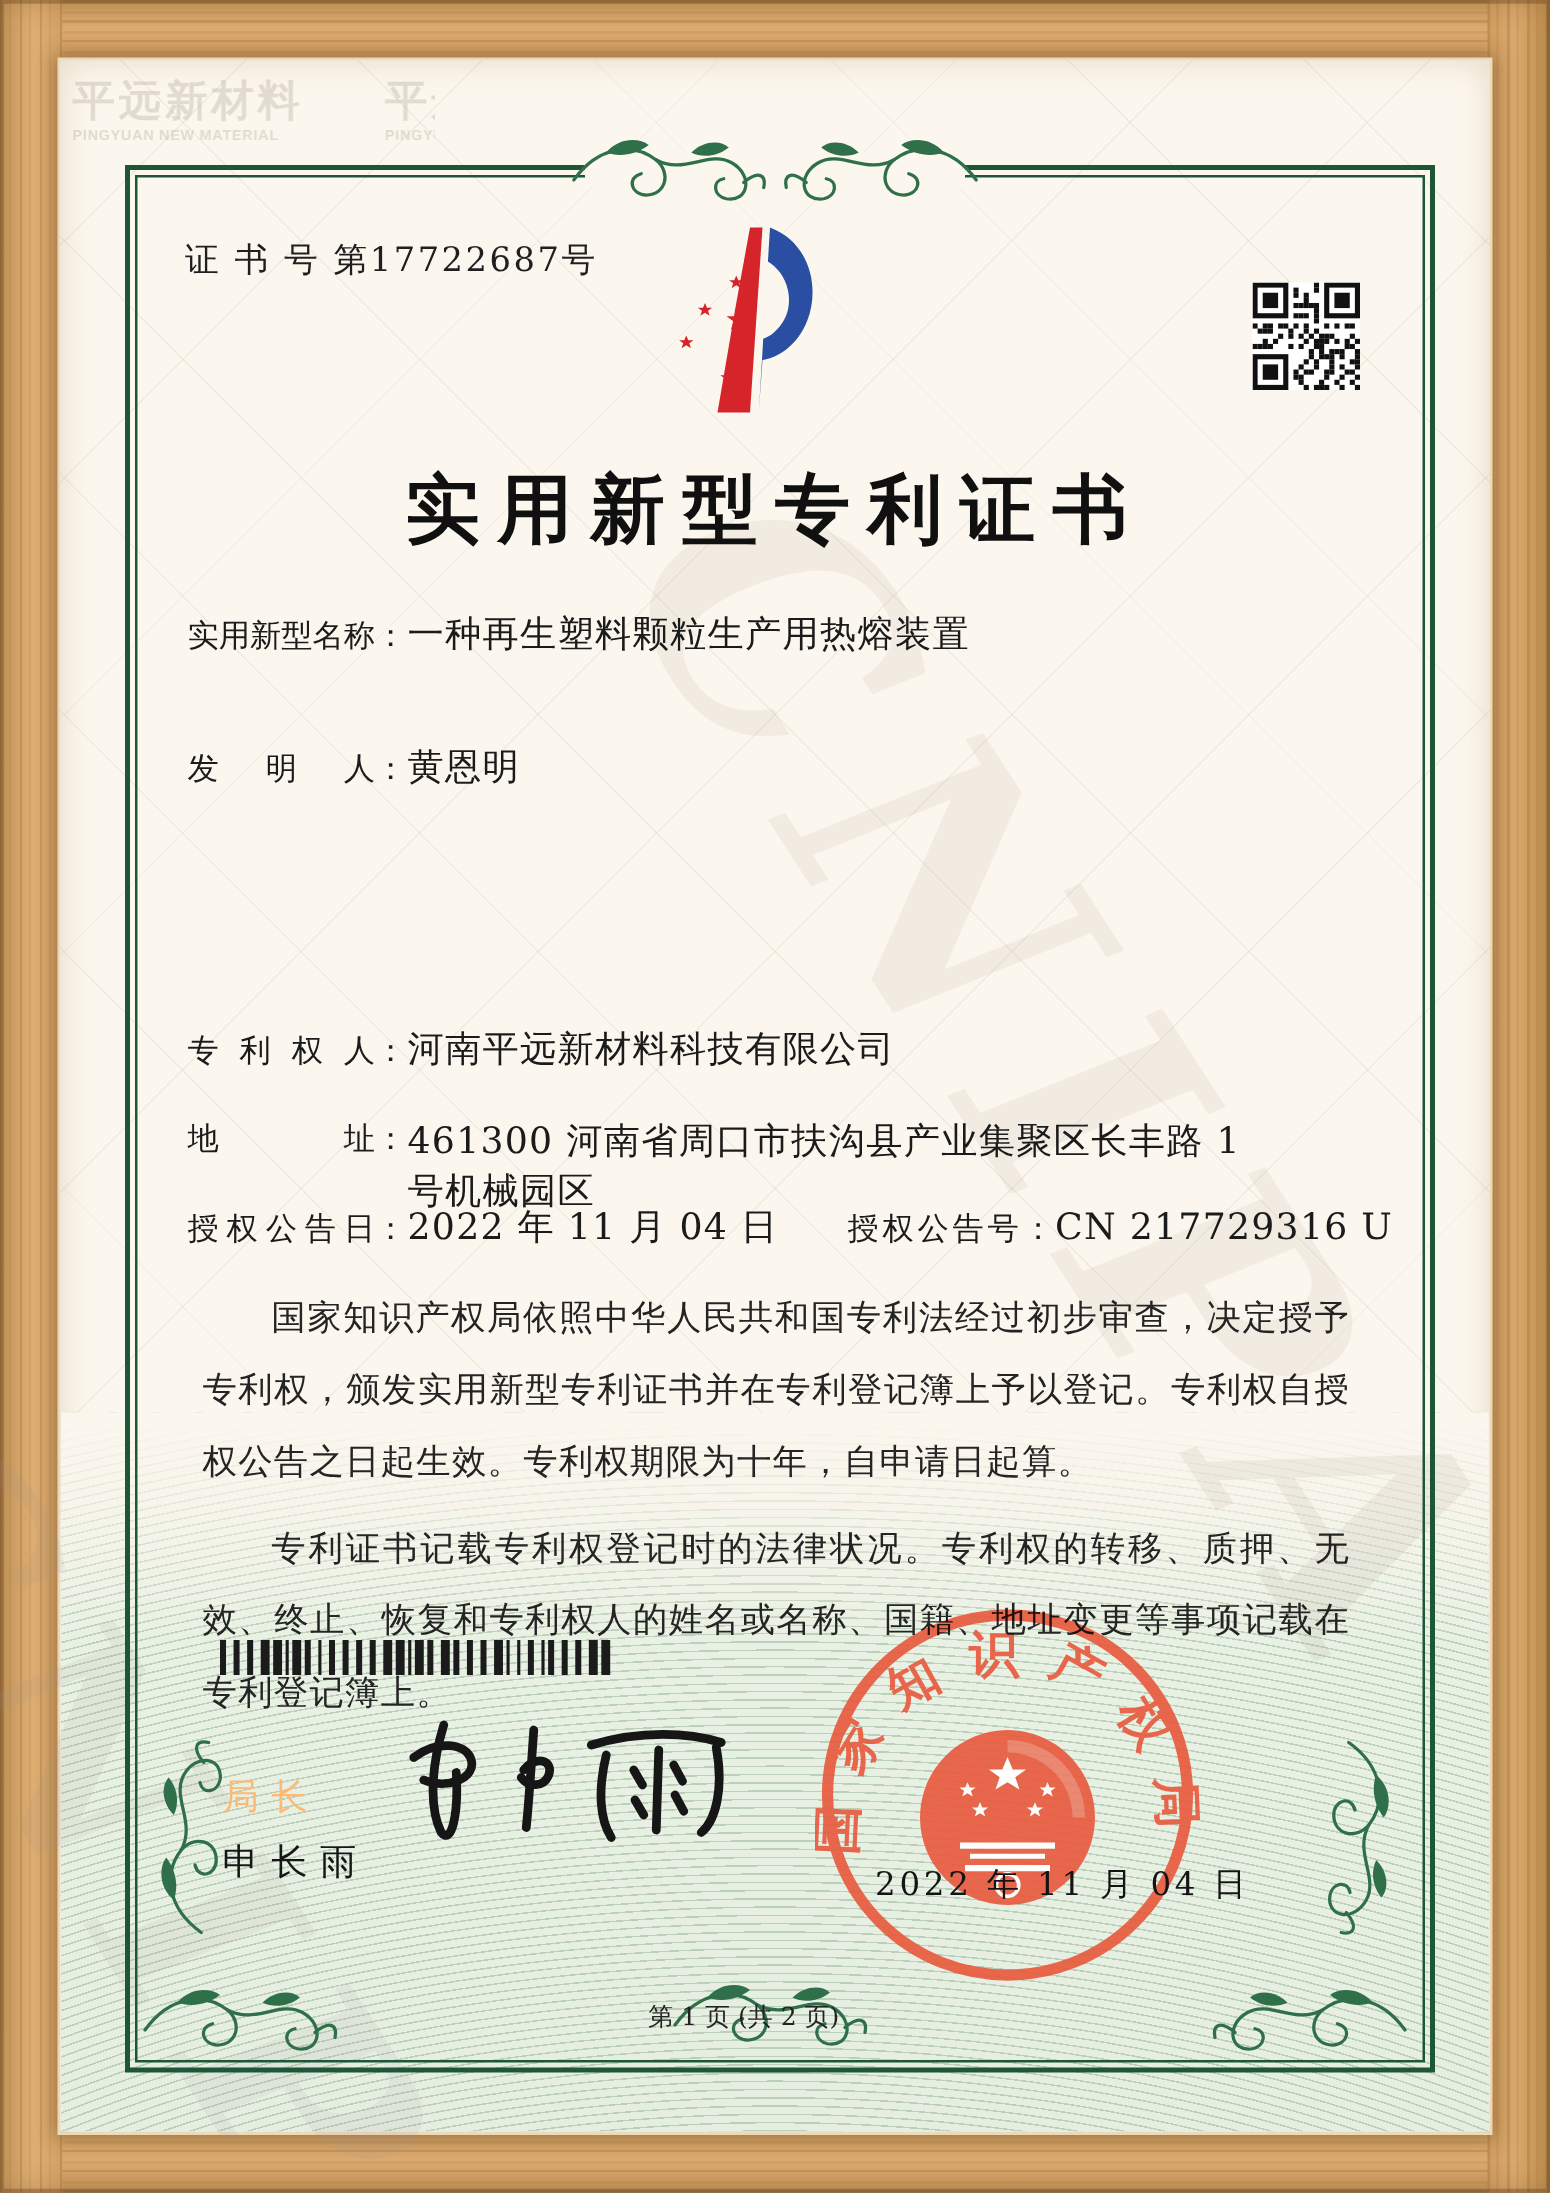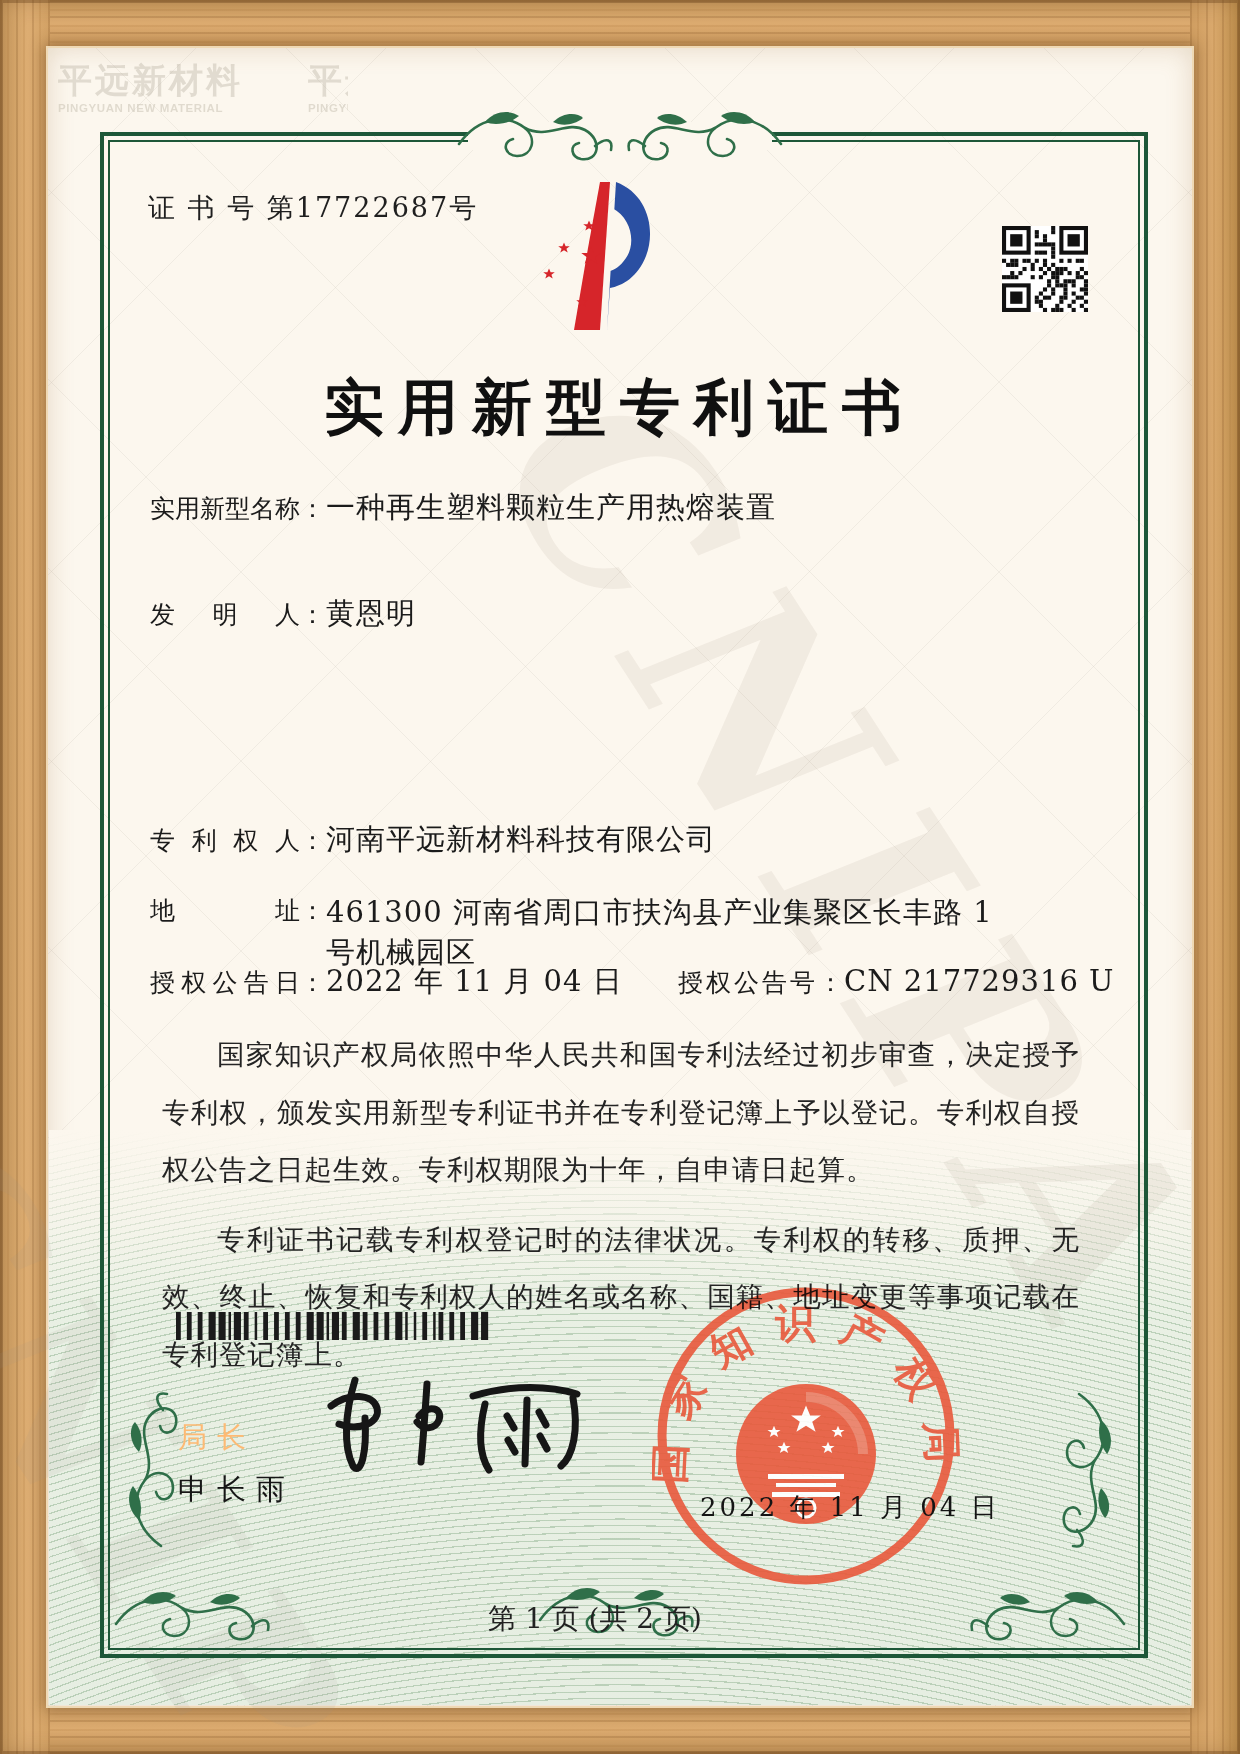--- a/index.html
+++ b/index.html
@@ -61,21 +61,21 @@
   .l2{font-size:25px;letter-spacing:3px;}
   .body-text{position:absolute;left:150px;top:1014px;width:942px;font-size:27.5px;line-height:57.5px;
     color:#242424;text-align:justify;letter-spacing:1px;}
   .body-text p{margin:12px;text-indent:2em;}
   .barcode{position:absolute;left:176px;top:1312px;width:315px;height:28px;}
   .signer-title{position:absolute;left:178px;top:1418px;font-size:29px;letter-spacing:10px;color:#fdba74;}
   .signer-name{position:absolute;left:178px;top:1470px;font-size:29px;letter-spacing:10px;color:#161616;text-align:right;}
   .signature{position:absolute;left:315px;top:1358px;width:280px;height:140px;}
   .seal{position:absolute;left:652px;top:1282px;width:308px;height:308px;opacity:.9;mix-blend-mode:multiply;}
   .seal-date{position:absolute;left:700px;top:1490px;width:360px;font-size:26px;letter-spacing:3px;color:#141414;}
-  .page-note{position:absolute;left:0;top:1600px;width:1190px;text-align:center;font-size:28px;color:#222;}
+  .page-note{position:absolute;left:0;top:1600px;width:1190px;text-align:center;font-size:20px;color:#222;}
   .cont-note{position:absolute;left:0;top:1672px;width:1182px;text-align:center;font-size:26px;color:#2a2a2a;letter-spacing:4px;}
 </style>
 </head>
 <body>
 
 <div class="page">
 
   <div class="wood top"></div>
   <div class="wood bottom"></div>
   <div class="wood left"></div>

